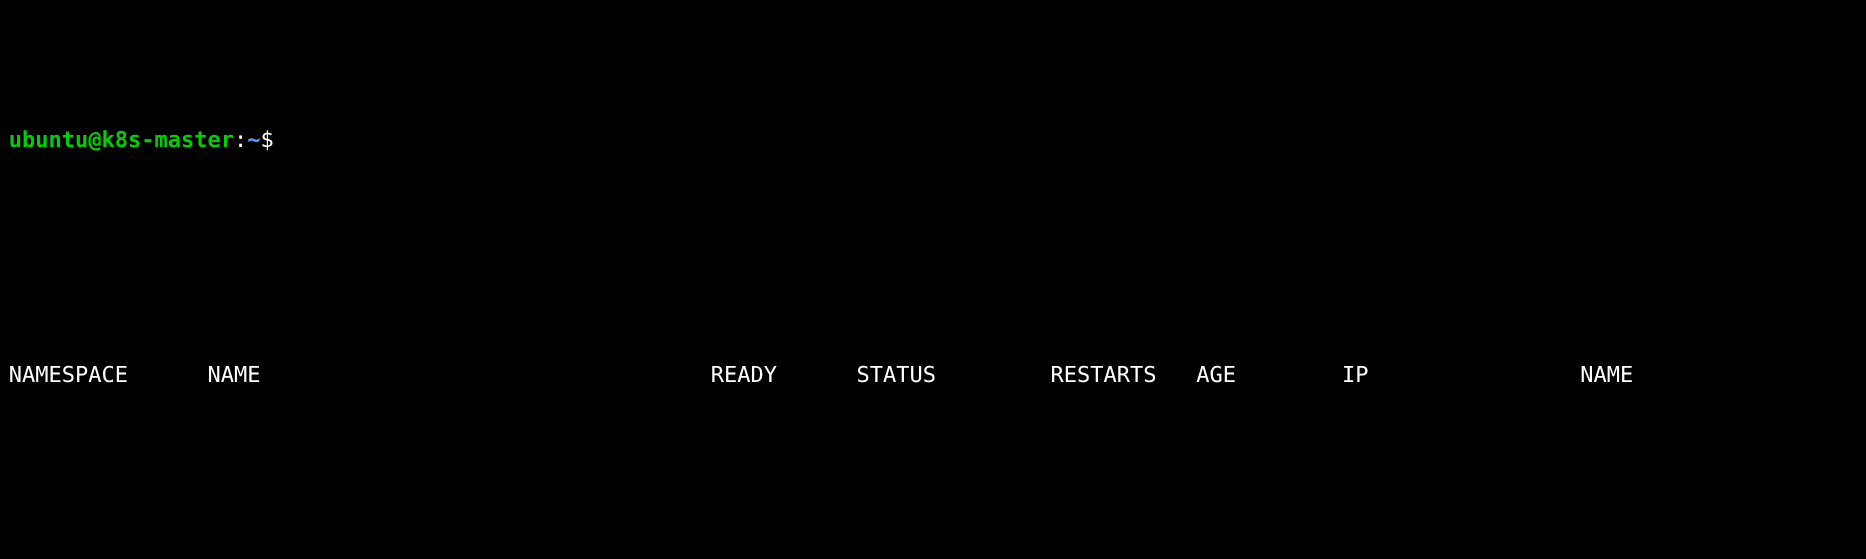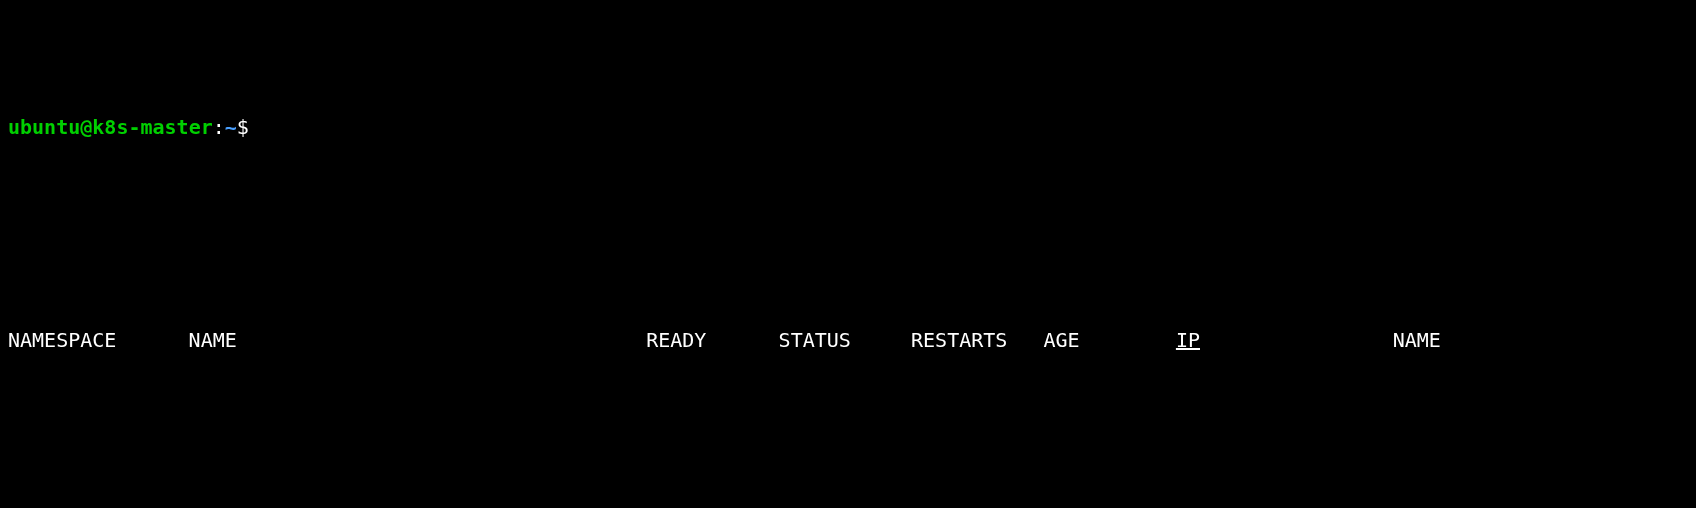--- a/index.html
+++ b/index.html
@@ -22,23 +22,23 @@
   .blue  { color: #4aa0ff; font-weight: bold; }
   .white { color: #ffffff; }
   .prompt-line { display: block; }
   .row { display: block; }
   .cell { display: inline-block; }
   
   .c-ns    { width: 15ch; margin-top: 16px; }
   .c-name  { width: 38ch; }
   .c-ready { width: 11ch; margin-top: 24px; }
   .c-stat  { width: 11ch; }
-  .c-rest  { width: 11ch; }
+  .c-rest  { width: 11ch; margin-left: 44px; }
   .c-age   { width: 11ch; margin-top: 24px; }
-  .c-ip    { width: 18ch; text-decoration: underline; }
+  .c-ip    { width: 18ch; }
   .c-node  { width: 14ch; }
 </style>
 </head>
 <body>
 
 <div class="term">
 
   
   <span class="prompt-line"><span class="green">ubuntu</span><span class="green">@</span><span class="green">k8s-master</span><span class="white">:</span><span class="blue">~</span><span class="white">$</span></span>
 

